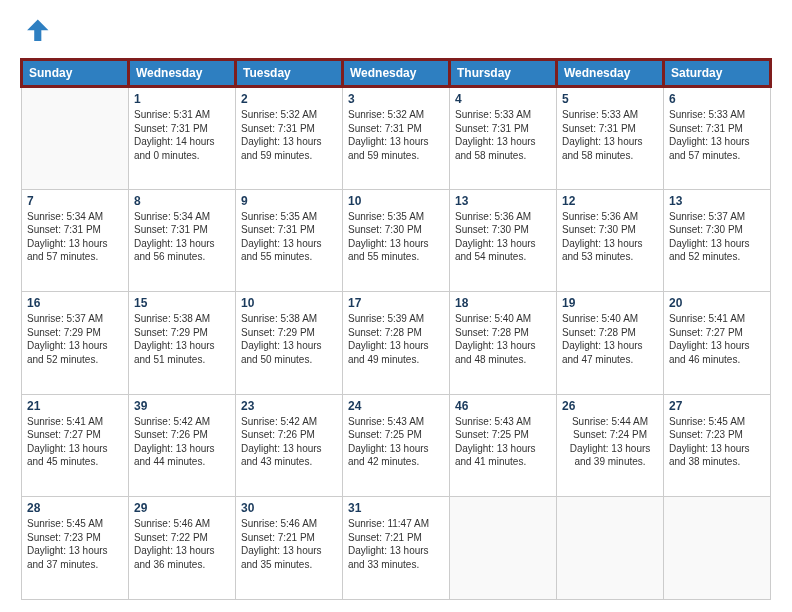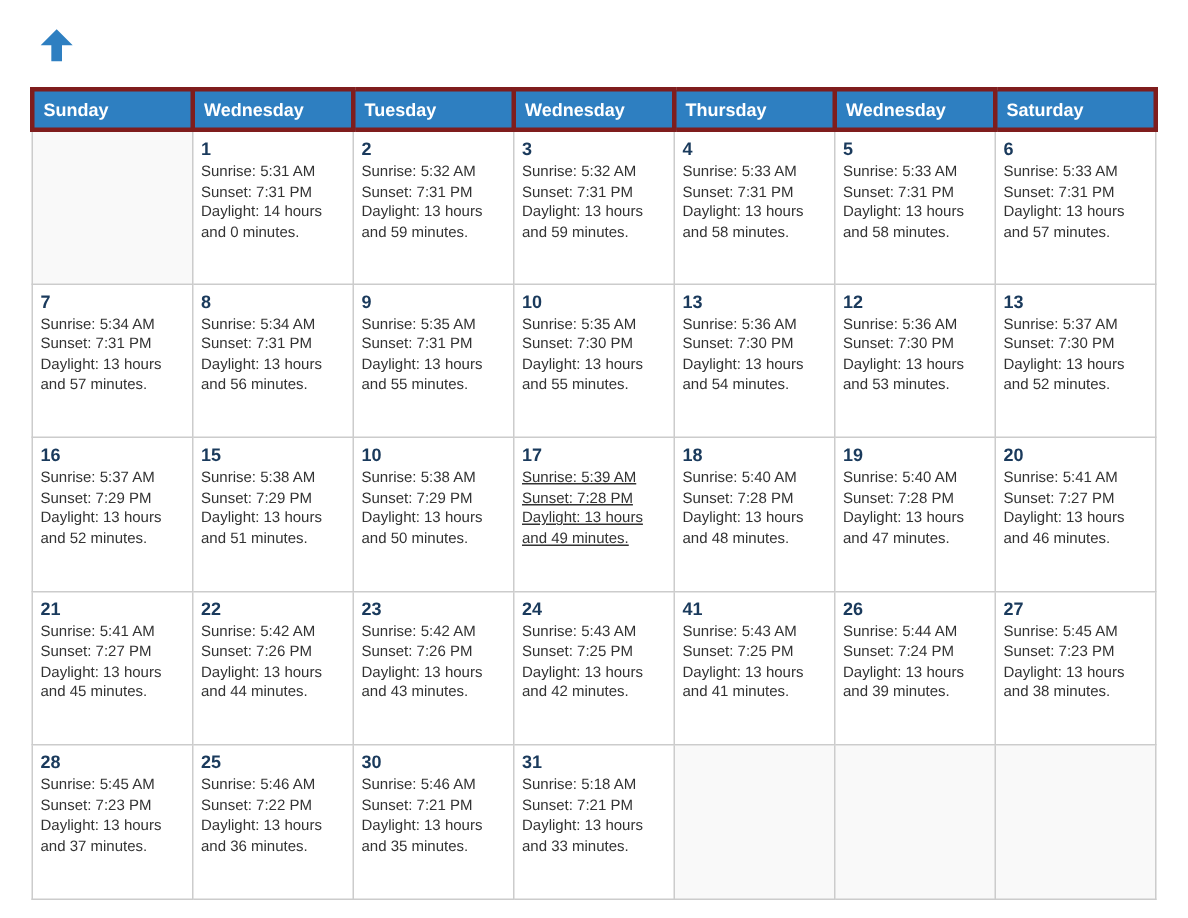--- a/index.html
+++ b/index.html
@@ -241,21 +241,21 @@
           </td>
           <td>
             <div class="day-number">10</div>
             <div class="day-info" style="white-space: pre-line;">Sunrise: 5:38 AM
 Sunset: 7:29 PM
 Daylight: 13 hours
 and 50 minutes.</div>
           </td>
           <td>
             <div class="day-number">17</div>
-            <div class="day-info" style="white-space: pre-line; text-decoration: underline;">Sunrise: 5:39 AM
+            <div class="day-info" style="white-space: pre-line;">Sunrise: 5:39 AM
 Sunset: 7:28 PM
 Daylight: 13 hours
 and 49 minutes.</div>
           </td>
           <td>
             <div class="day-number">18</div>
             <div class="day-info" style="white-space: pre-line;">Sunrise: 5:40 AM
 Sunset: 7:28 PM
 Daylight: 13 hours
 and 48 minutes.</div>
@@ -277,50 +277,50 @@
         </tr>
         <tr>
           <td>
             <div class="day-number">21</div>
             <div class="day-info" style="white-space: pre-line;">Sunrise: 5:41 AM
 Sunset: 7:27 PM
 Daylight: 13 hours
 and 45 minutes.</div>
           </td>
           <td>
-            <div class="day-number">22</div>
+            <div class="day-number">39</div>
             <div class="day-info" style="white-space: pre-line;">Sunrise: 5:42 AM
 Sunset: 7:26 PM
 Daylight: 13 hours
 and 44 minutes.</div>
           </td>
           <td>
             <div class="day-number">23</div>
             <div class="day-info" style="white-space: pre-line;">Sunrise: 5:42 AM
 Sunset: 7:26 PM
 Daylight: 13 hours
 and 43 minutes.</div>
           </td>
           <td>
             <div class="day-number">24</div>
             <div class="day-info" style="white-space: pre-line;">Sunrise: 5:43 AM
 Sunset: 7:25 PM
 Daylight: 13 hours
 and 42 minutes.</div>
           </td>
           <td>
-            <div class="day-number">41</div>
+            <div class="day-number">46</div>
             <div class="day-info" style="white-space: pre-line;">Sunrise: 5:43 AM
 Sunset: 7:25 PM
 Daylight: 13 hours
 and 41 minutes.</div>
           </td>
           <td>
             <div class="day-number">26</div>
-            <div class="day-info" style="white-space: pre-line;">Sunrise: 5:44 AM
+            <div class="day-info" style="white-space: pre-line; text-align: center;">Sunrise: 5:44 AM
 Sunset: 7:24 PM
 Daylight: 13 hours
 and 39 minutes.</div>
           </td>
           <td>
             <div class="day-number">27</div>
             <div class="day-info" style="white-space: pre-line;">Sunrise: 5:45 AM
 Sunset: 7:23 PM
 Daylight: 13 hours
 and 38 minutes.</div>
@@ -328,36 +328,36 @@
         </tr>
         <tr>
           <td>
             <div class="day-number">28</div>
             <div class="day-info" style="white-space: pre-line;">Sunrise: 5:45 AM
 Sunset: 7:23 PM
 Daylight: 13 hours
 and 37 minutes.</div>
           </td>
           <td>
-            <div class="day-number">25</div>
+            <div class="day-number">29</div>
             <div class="day-info" style="white-space: pre-line;">Sunrise: 5:46 AM
 Sunset: 7:22 PM
 Daylight: 13 hours
 and 36 minutes.</div>
           </td>
           <td>
             <div class="day-number">30</div>
             <div class="day-info" style="white-space: pre-line;">Sunrise: 5:46 AM
 Sunset: 7:21 PM
 Daylight: 13 hours
 and 35 minutes.</div>
           </td>
           <td>
             <div class="day-number">31</div>
-            <div class="day-info" style="white-space: pre-line;">Sunrise: 5:18 AM
+            <div class="day-info" style="white-space: pre-line;">Sunrise: 11:47 AM
 Sunset: 7:21 PM
 Daylight: 13 hours
 and 33 minutes.</div>
           </td>
           <td class="empty-cell"></td>
           <td class="empty-cell"></td>
           <td class="empty-cell"></td>
         </tr>
       </tbody>
   </table>

